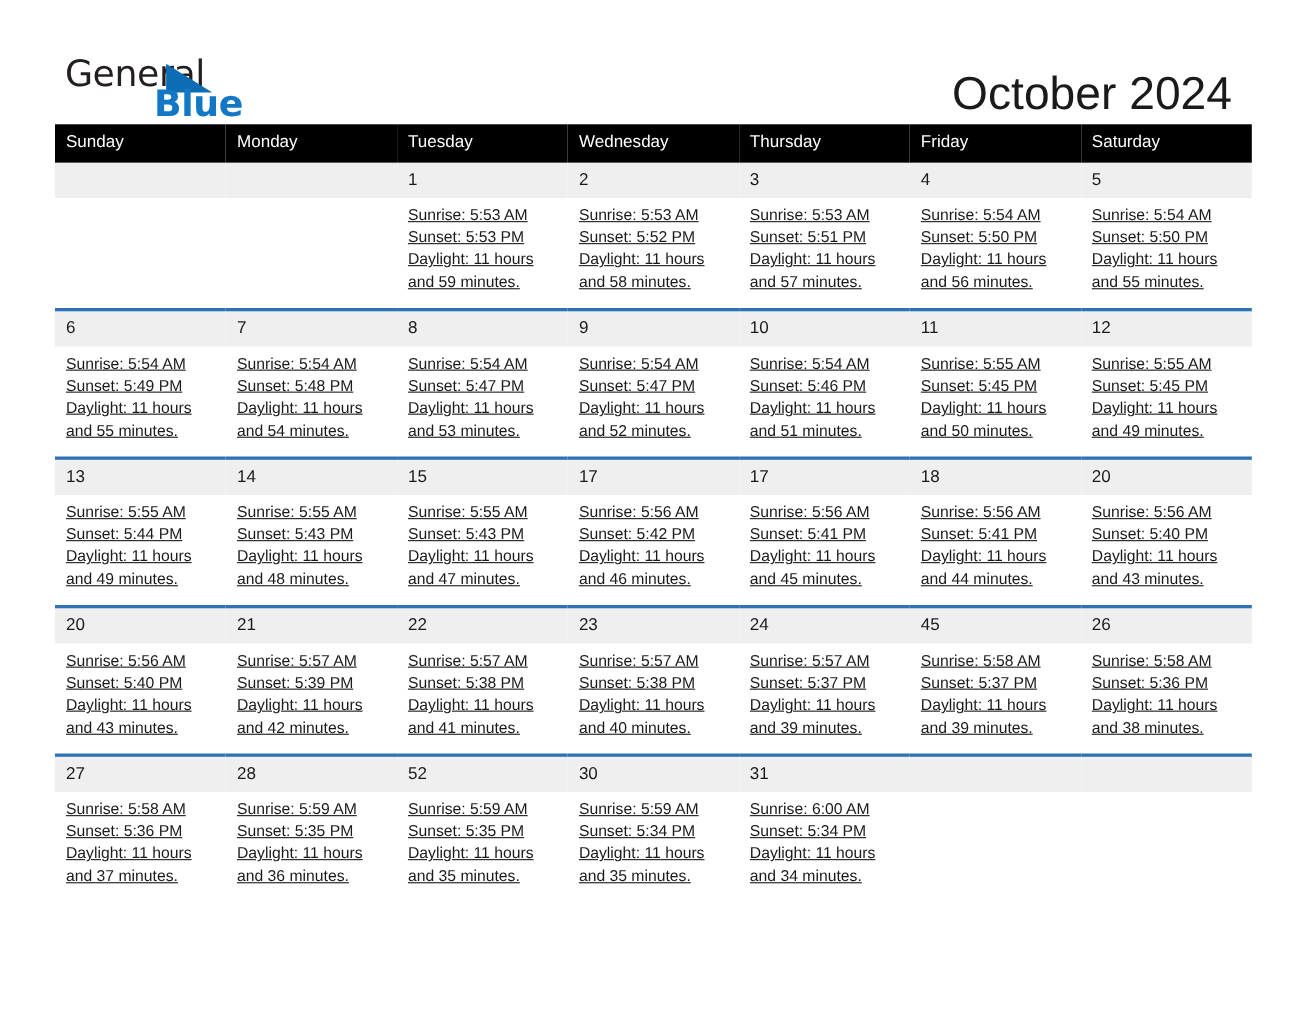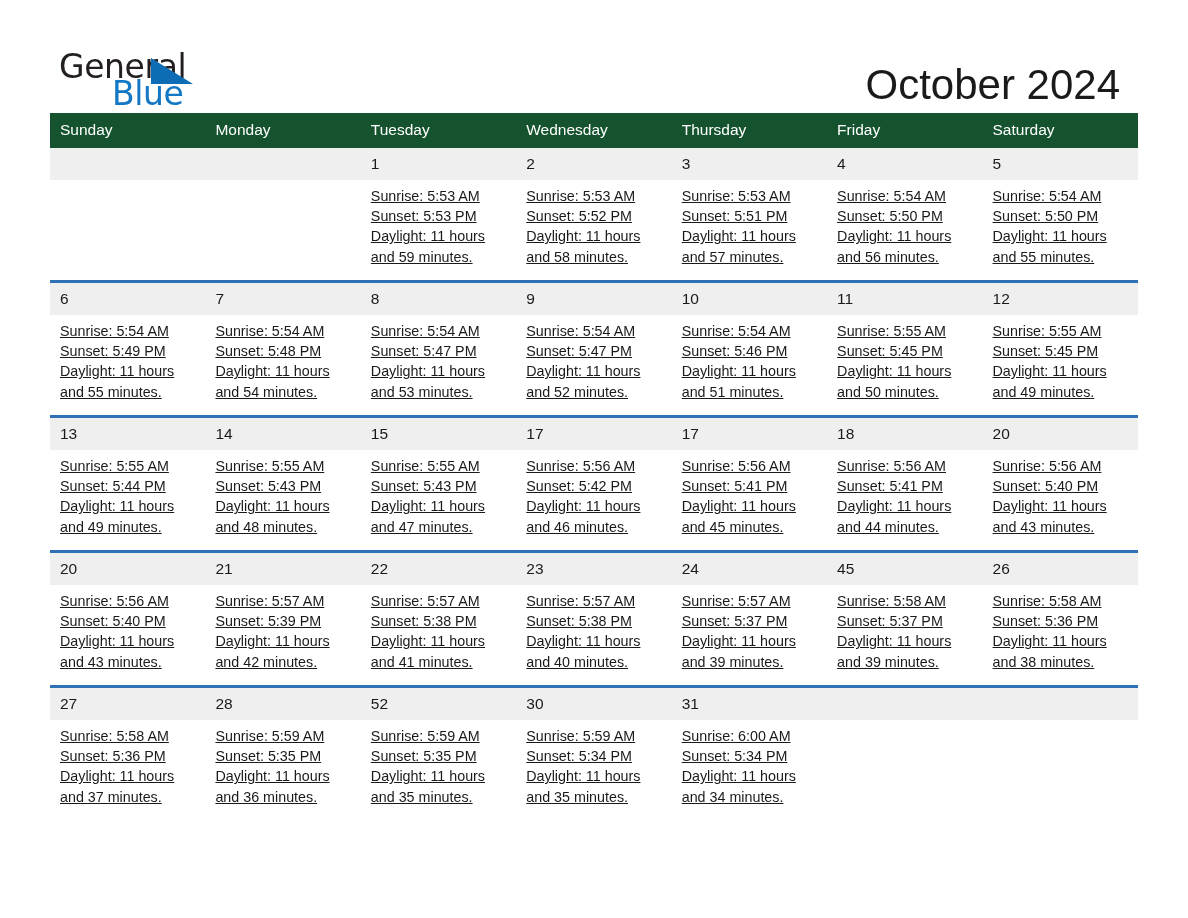--- a/index.html
+++ b/index.html
@@ -44,27 +44,27 @@
     left: 9px;
     top: 6px;
     font-size: 33px;
     letter-spacing: -0.4px;
     color: #231f20;
     font-family: "DejaVu Sans", sans-serif;
     font-weight: 400;
   }
   .brand-blue {
     position: absolute;
-    left: 62px;
+    left: 90px;
     top: 33px;
     font-size: 33px;
     letter-spacing: -0.4px;
     color: #1277c4;
     font-family: "DejaVu Sans", sans-serif;
-    font-weight: 400;
+    font-weight: 700;
   }
   .brand-triangle {
     position: absolute;
     left: 101px;
     top: 14px;
     width: 0;
     height: 0;
     border-left: 42px solid #0e6cb5;
     border-top: 26px solid transparent;
   }
@@ -90,21 +90,21 @@
   }
 
   
   .calendar {
     width: 1088px;
     border-collapse: collapse;
     table-layout: fixed;
     margin-top: 9px;
   }
   .calendar th {
-    background: #14532d;
+    background: #000000;
     color: #ffffff;
     font-size: 15.5px;
     font-weight: 400;
     text-align: left;
     padding: 8px 0 9px 10px;
     line-height: 18px;
     border: none;
   }
   .calendar td {
     vertical-align: top;

